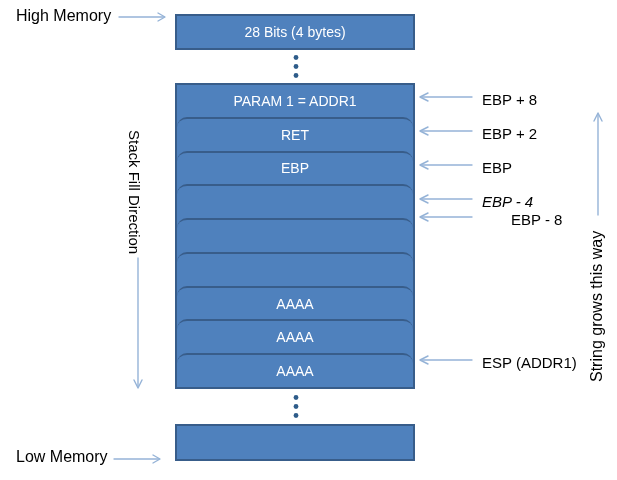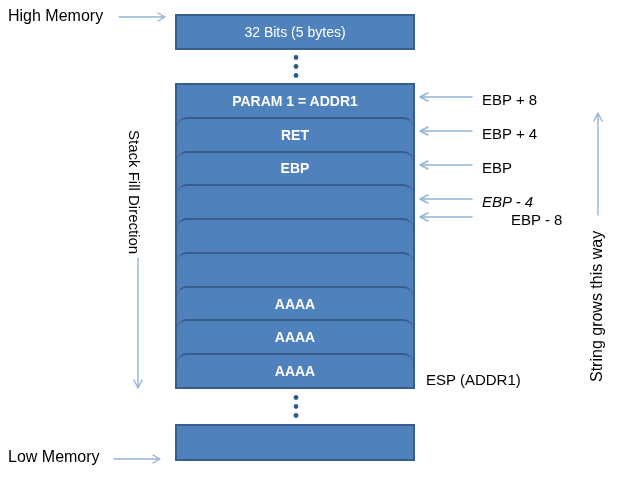--- a/index.html
+++ b/index.html
@@ -11,37 +11,38 @@
     position:relative;
     width:617px;height:480px;
     background:var(--background,#fff);
     overflow:hidden;
   }
   .mem-label{
     position:absolute;
     font-size:16px;
     color:var(--label-text,#000);
     white-space:nowrap;
+    margin-left:8px;
   }
   .arrow{position:absolute;color:var(--arrow,#95b3d7);}
   .dots{position:absolute;color:var(--dots,#2e5c8a);}
   .box{
     position:absolute;
     left:175px;width:240px;
     background:var(--box-fill,#4f81bd);
     border:2px solid var(--box-border,#385d8a);
     box-sizing:border-box;
   }
   .unit-box{top:14px;height:36px;display:flex;align-items:center;justify-content:center;}
   .unit-box span, .stack-row span{
     color:var(--box-text,#fff);
     font-size:14px;
     white-space:nowrap;
   }
-  .stack-box{top:83px;height:306px;display:flex;flex-direction:column;font-weight:bold;}
+  .stack-box{top:83px;height:306px;display:flex;flex-direction:column;}
   .stack-row{
     flex:1;
     display:flex;align-items:center;justify-content:center;
   }
   .stack-row + .stack-row{border-top:2px solid var(--box-border,#385d8a);border-radius:10px;}
   .bottom-box{top:424px;height:37px;}
   .pointer-callout{
     position:absolute;
     left:417px;height:18px;
     display:flex;align-items:flex-start;
@@ -77,21 +78,21 @@
 
 <div class="canvas">
 
   <div class="mem-label" style="left:8px;top:7px;">High Memory</div>
   <svg class="arrow" style="left:118px;top:11px;" width="50" height="12">
     <line x1="1" y1="6" x2="46" y2="6"></line>
     <polyline points="40,2 47,6 40,10"></polyline>
   </svg>
 
   <div class="box unit-box">
-    <span>32 Bits (5 bytes)</span>
+    <span>28 Bits (4 bytes)</span>
   </div>
 
   <svg class="dots" style="left:292px;top:53px;" width="8" height="27">
     <circle cx="4" cy="4.5" r="2.4"></circle>
     <circle cx="4" cy="13.5" r="2.4"></circle>
     <circle cx="4" cy="22.5" r="2.4"></circle>
   </svg>
 
   <div class="box stack-box">
     <div class="stack-row">
@@ -128,21 +129,21 @@
         <line x1="55" y1="6" x2="4" y2="6"></line>
         <polyline points="11,2 3,6 11,10"></polyline>
       </svg>
     <span class="pointer-label">EBP + 8</span>
   </div>
   <div class="pointer-callout" style="top:125px;">
     <svg width="56" height="12">
         <line x1="55" y1="6" x2="4" y2="6"></line>
         <polyline points="11,2 3,6 11,10"></polyline>
       </svg>
-    <span class="pointer-label">EBP + 4</span>
+    <span class="pointer-label">EBP + 2</span>
   </div>
   <div class="pointer-callout" style="top:159px;">
     <svg width="56" height="12">
         <line x1="55" y1="6" x2="4" y2="6"></line>
         <polyline points="11,2 3,6 11,10"></polyline>
       </svg>
     <span class="pointer-label">EBP</span>
   </div>
   <div class="pointer-callout" style="top:193px;font-style:italic;">
     <svg width="56" height="12">
@@ -151,21 +152,21 @@
       </svg>
     <span class="pointer-label">EBP - 4</span>
   </div>
   <div class="pointer-callout" style="top:211px;gap:29px;">
     <svg width="56" height="12">
         <line x1="55" y1="6" x2="4" y2="6"></line>
         <polyline points="11,2 3,6 11,10"></polyline>
       </svg>
     <span class="pointer-label">EBP - 8</span>
   </div>
-  <div class="pointer-callout" style="top:370px;flex-direction:column;">
+  <div class="pointer-callout" style="top:354px;">
     <svg width="56" height="12">
         <line x1="55" y1="6" x2="4" y2="6"></line>
         <polyline points="11,2 3,6 11,10"></polyline>
       </svg>
     <span class="pointer-label">ESP (ADDR1)</span>
   </div>
 
   <div class="v-label v-label-left">Stack Fill Direction</div>
   <svg class="arrow" style="left:132px;top:257px;" width="13" height="134">
     <line x1="6" y1="1" x2="6" y2="129"></line>

